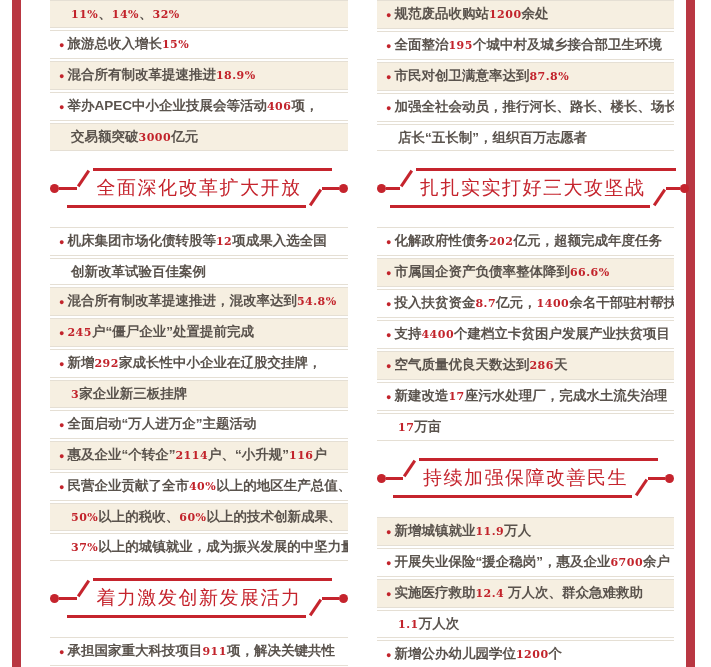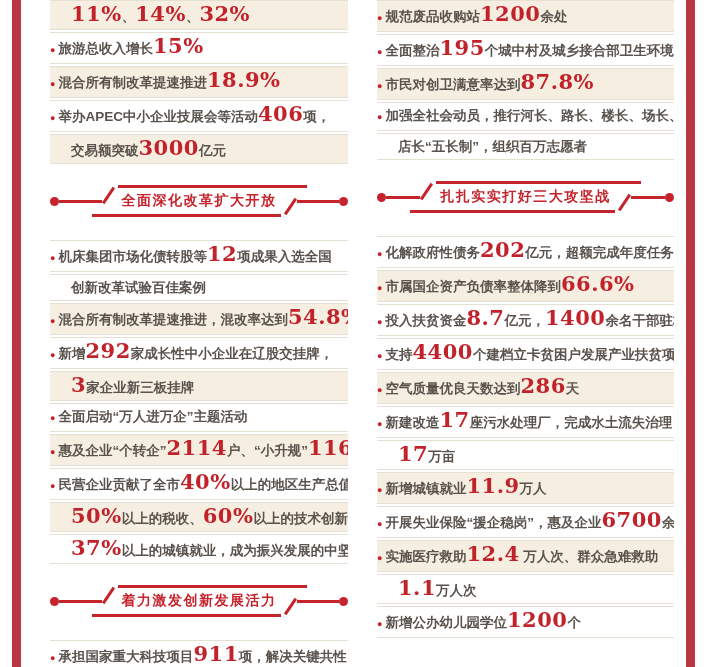--- a/index.html
+++ b/index.html
@@ -12,38 +12,38 @@
   #bar-left{left:12px;}
   #bar-right{left:686px;}
   .col{position:absolute;top:0;}
   #col-left{left:50px;width:298px;}
   #col-right{left:377px;width:297px;}
 
   .rows{width:100%;}
   .row{
     position:relative;min-height:25px;line-height:25px;
     border-top:1px solid #e5dfd4;border-bottom:1px solid #e5dfd4;
-    margin-bottom:2px;padding-left:0;
+    margin-bottom:2px;padding-left:9px;
     font-size:13.5px;font-weight:600;color:#5a534d;
     white-space:nowrap;overflow:hidden;
   }
   .row.shaded{background:#f6efe1;}
   .row.cont{padding-left:21px;}
   .bullet{color:#c2232b;font-size:9px;margin-right:3px;}
   .num{
     font-family:"DejaVu Serif", serif;font-weight:700;color:#c2232b;
-    font-size:21px;letter-spacing:0.5px;
+    font-size:11px;letter-spacing:0.5px;
   }
 
   .hdr{display:flex;align-items:center;margin:13px 0 15px;height:48px;}
   .dot{width:9px;height:9px;border-radius:50%;flex:0 0 auto;}
   .wire{flex:1 1 auto;height:3px;min-width:14px;}
   .banner{
     position:relative;flex:0 0 auto;padding:7px 20px;
-    font-size:14px;font-weight:700;letter-spacing:1.5px;
+    font-size:19px;font-weight:400;letter-spacing:1.5px;
   }
   .banner::before{content:"";position:absolute;top:0;left:16px;right:-10px;height:3px;background:inherit;}
   .banner::after{content:"";position:absolute;bottom:0;left:-10px;right:16px;height:3px;background:inherit;}
   .tline{position:absolute;top:0;left:16px;right:-10px;height:3px;}
   .bline{position:absolute;bottom:0;left:-10px;right:16px;height:3px;}
   .cap{position:absolute;width:3px;height:19px;}
   .cap-l{left:5px;top:1px;transform:rotate(34deg);}
   .cap-r{right:5px;bottom:1px;transform:rotate(34deg);}
 </style>
 </head>
@@ -64,20 +64,21 @@
       <span class="dot" style="background: rgb(197, 36, 45);"></span>
       <span class="wire" style="background: rgb(197, 36, 45);"></span>
       <div class="banner" style="color: rgb(197, 36, 45);"><span class="tline" style="background: rgb(197, 36, 45);"></span><span class="bline" style="background: rgb(197, 36, 45);"></span><span class="cap cap-l" style="background: rgb(197, 36, 45);"></span><span>全面深化改革扩大开放</span><span class="cap cap-r" style="background: rgb(197, 36, 45);"></span></div>
       <span class="wire" style="background: rgb(197, 36, 45);"></span>
       <span class="dot" style="background: rgb(197, 36, 45);"></span>
     </div>
     <div class="rows">
       <div class="row"><span class="bullet">●</span><span class="txt">机床集团市场化债转股等</span><span class="num">12</span><span class="txt">项成果入选全国</span></div>
       <div class="row cont"><span class="txt">创新改革试验百佳案例</span></div>
       <div class="row shaded"><span class="bullet">●</span><span class="txt">混合所有制改革提速推进，混改率达到</span><span class="num">54.8%</span></div>
+      <div class="row shaded"><span class="bullet">●</span><span class="num">245</span><span class="txt">户“僵尸企业”处置提前完成</span></div>
       <div class="row"><span class="bullet">●</span><span class="txt">新增</span><span class="num">292</span><span class="txt">家成长性中小企业在辽股交挂牌，</span></div>
       <div class="row shaded cont"><span class="num">3</span><span class="txt">家企业新三板挂牌</span></div>
       <div class="row"><span class="bullet">●</span><span class="txt">全面启动“万人进万企”主题活动</span></div>
       <div class="row shaded"><span class="bullet">●</span><span class="txt">惠及企业“个转企”</span><span class="num">2114</span><span class="txt">户、“小升规”</span><span class="num">116</span><span class="txt">户</span></div>
       <div class="row"><span class="bullet">●</span><span class="txt">民营企业贡献了全市</span><span class="num">40%</span><span class="txt">以上的地区生产总值、</span></div>
       <div class="row shaded cont"><span class="num">50%</span><span class="txt">以上的税收、</span><span class="num">60%</span><span class="txt">以上的技术创新成果、</span></div>
       <div class="row cont"><span class="num">37%</span><span class="txt">以上的城镇就业，成为振兴发展的中坚力量</span></div>
     </div>
     <div class="hdr">
       <span class="dot" style="background: rgb(197, 36, 45);"></span>
@@ -107,20 +108,27 @@
     </div>
     <div class="rows">
       <div class="row"><span class="bullet">●</span><span class="txt">化解政府性债务</span><span class="num">202</span><span class="txt">亿元，超额完成年度任务</span></div>
       <div class="row shaded"><span class="bullet">●</span><span class="txt">市属国企资产负债率整体降到</span><span class="num">66.6%</span></div>
       <div class="row"><span class="bullet">●</span><span class="txt">投入扶贫资金</span><span class="num">8.7</span><span class="txt">亿元，</span><span class="num">1400</span><span class="txt">余名干部驻村帮扶</span></div>
       <div class="row"><span class="bullet">●</span><span class="txt">支持</span><span class="num">4400</span><span class="txt">个建档立卡贫困户发展产业扶贫项目</span></div>
       <div class="row shaded"><span class="bullet">●</span><span class="txt">空气质量优良天数达到</span><span class="num">286</span><span class="txt">天</span></div>
       <div class="row"><span class="bullet">●</span><span class="txt">新建改造</span><span class="num">17</span><span class="txt">座污水处理厂，完成水土流失治理</span></div>
       <div class="row cont"><span class="num">17</span><span class="txt">万亩</span></div>
     </div>
+    <div class="hdr">
+      <span class="dot" style="background: rgb(197, 36, 45);"></span>
+      <span class="wire" style="background: rgb(197, 36, 45);"></span>
+      <div class="banner" style="color: rgb(197, 36, 45);"><span class="tline" style="background: rgb(197, 36, 45);"></span><span class="bline" style="background: rgb(197, 36, 45);"></span><span class="cap cap-l" style="background: rgb(197, 36, 45);"></span><span>持续加强保障改善民生</span><span class="cap cap-r" style="background: rgb(197, 36, 45);"></span></div>
+      <span class="wire" style="background: rgb(197, 36, 45);"></span>
+      <span class="dot" style="background: rgb(197, 36, 45);"></span>
+    </div>
     <div class="rows">
       <div class="row shaded"><span class="bullet">●</span><span class="txt">新增城镇就业</span><span class="num">11.9</span><span class="txt">万人</span></div>
       <div class="row"><span class="bullet">●</span><span class="txt">开展失业保险“援企稳岗”，惠及企业</span><span class="num">6700</span><span class="txt">余户</span></div>
       <div class="row shaded"><span class="bullet">●</span><span class="txt">实施医疗救助</span><span class="num">12.4</span><span class="txt"> 万人次、群众急难救助</span></div>
       <div class="row cont"><span class="num">1.1</span><span class="txt">万人次</span></div>
       <div class="row"><span class="bullet">●</span><span class="txt">新增公办幼儿园学位</span><span class="num">1200</span><span class="txt">个</span></div>
     </div>
   </div>
 
 </body></html>

